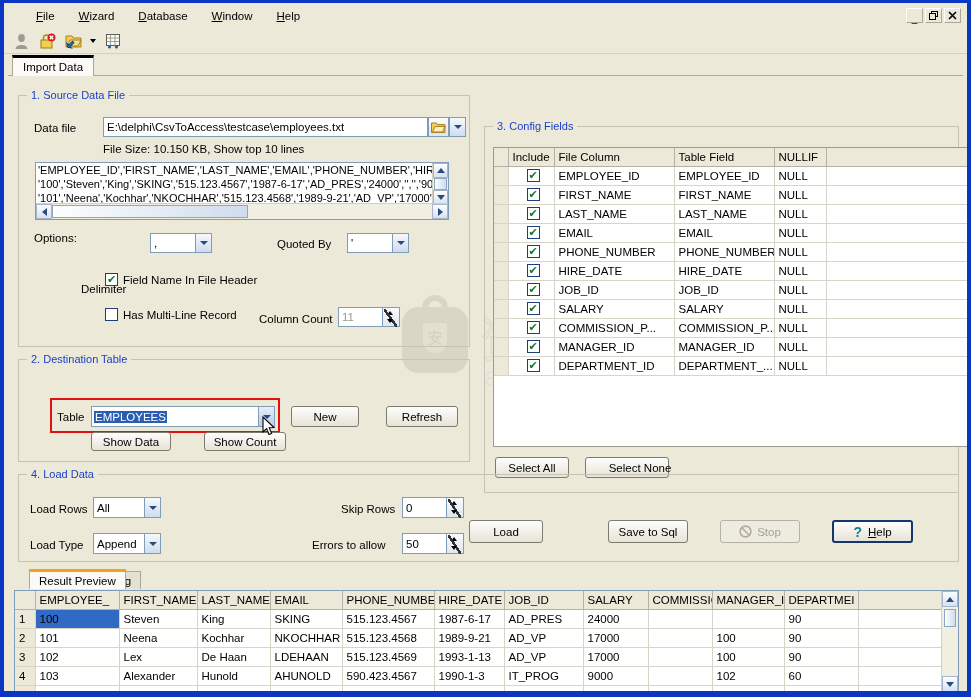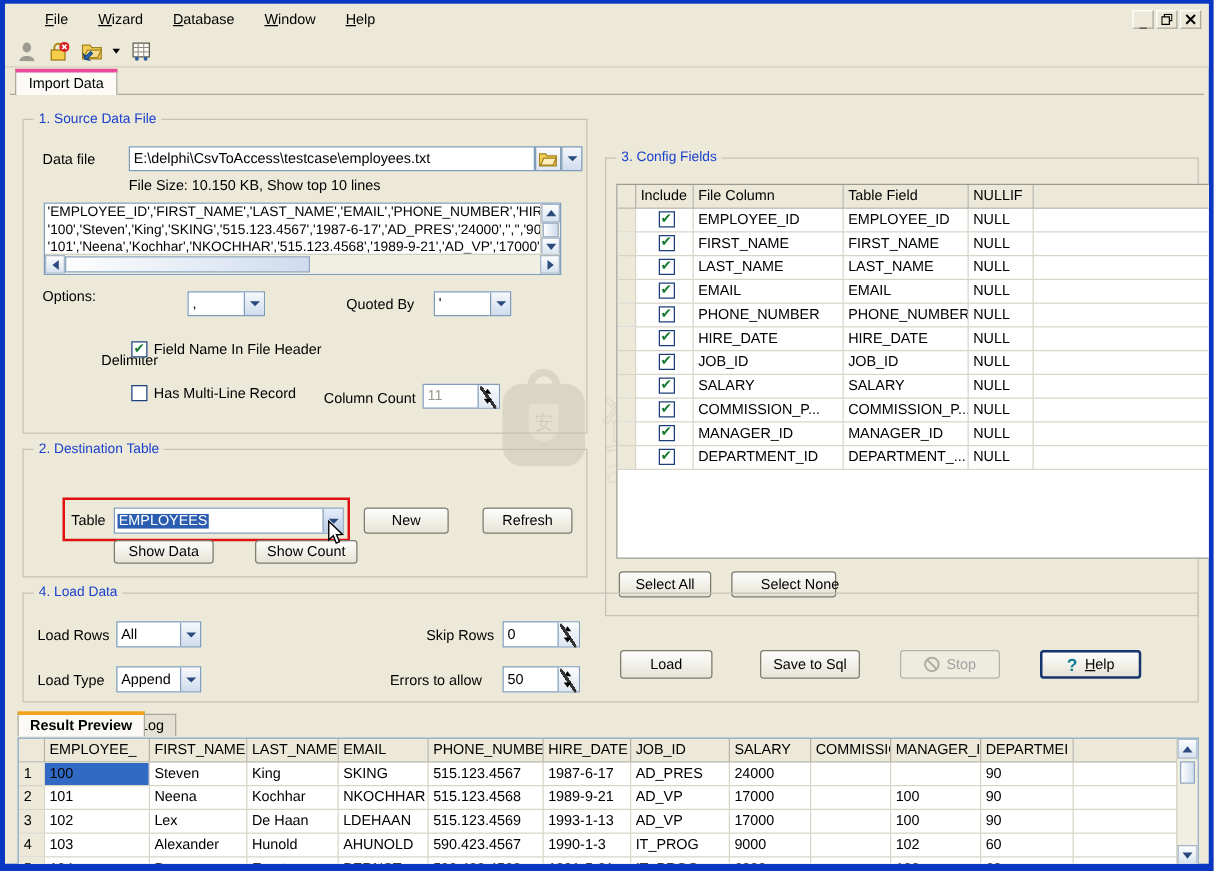--- a/index.html
+++ b/index.html
@@ -64,21 +64,21 @@
     position: absolute; top: 52px; left: 4px; right: 4px; height: 21px;
   }
   .tabstrip .underline {
     position: absolute; left: 0; right: 0; bottom: 0; height: 1px; background: #aca899;
   }
   .tab-main {
     position: absolute; left: 4px; top: 0;
     height: 21px; padding: 0 10px;
     background: #fbfaf6;
     border: 1px solid #aca899;
-    border-top: 3px solid #ec4899;
+    border-top: 3px solid #000000;
     border-bottom: none;
     display: flex; align-items: center;
     font-size: 11.5px; color: #000;
     z-index: 2;
   }
   
   .grp {
     position: absolute;
     border: 1px solid #c6c3b6;
     background: transparent;
@@ -607,41 +607,41 @@
     </div>
 
     <div class="lbl" style="left:293px; top:64px;">Errors to allow</div>
     <div class="spin" style="left:383px; top:58px; width:62px; height:21px;">
       <span class="sval">50</span>
       <span class="sbtn">
           <span class="slash"></span>
         </span>
     </div>
 
-    <div class="btn" style="left:477px; top:45px; width:74px; height:23px;">
+    <div class="btn" style="left:450px; top:45px; width:74px; height:23px;">
         <span>Load</span>
       </div>
     <div class="btn" style="left:589px; top:45px; width:80px; height:23px;">
         <span>Save to Sql</span>
       </div>
     <div class="btn disabled" style="left:701px; top:45px; width:80px; height:23px; gap:5px;">
       <svg width="13" height="13" viewBox="0 0 13 13">
         <circle cx="6.5" cy="6.5" r="5.4" fill="none" stroke="#b0ada0" stroke-width="1.6"></circle>
         <path d="M2.8 2.8 L10.2 10.2" stroke="#b0ada0" stroke-width="1.6"></path>
       </svg>
       <span>Stop</span>
     </div>
     <div class="btn def" style="left:813px; top:45px; width:81px; height:23px; gap:6px;">
       <span style="color:#0e7f92; font-weight:bold; font-size:14px;">?</span>
       <span><u>H</u><span>elp</span></span>
     </div>
   </div>
 
   <div style="position:absolute; left:10px; top:566px; width:945px; height:21px;">
-    <div class="btab active" style="left:0; top:0;font-weight:bold;">
+    <div class="btab active" style="left:15px; top:0;">
         <span>Result Preview</span>
       </div>
     <div class="btab" style="left:88px; top:2px; height:18px;">
         <span>Log</span>
       </div>
   </div>
 
   <div class="gridwrap" style="left:10px; top:587px; width:945px; height:103px; border-color:#7f9db9;">
     <table class="grid" style="width:929px;">
       <colgroup>

